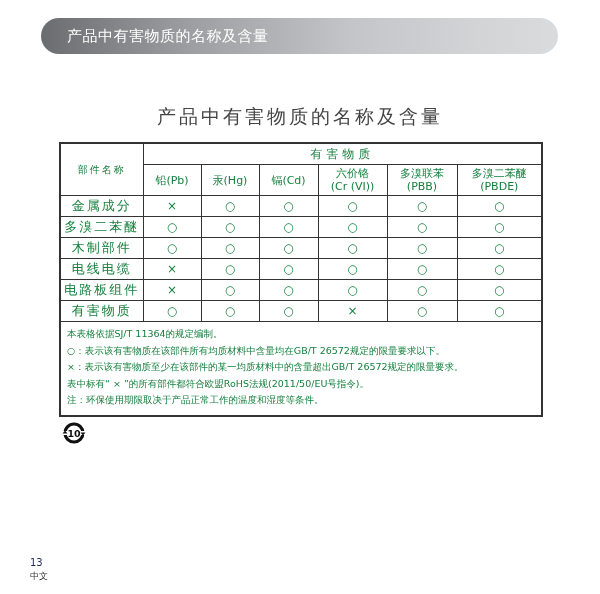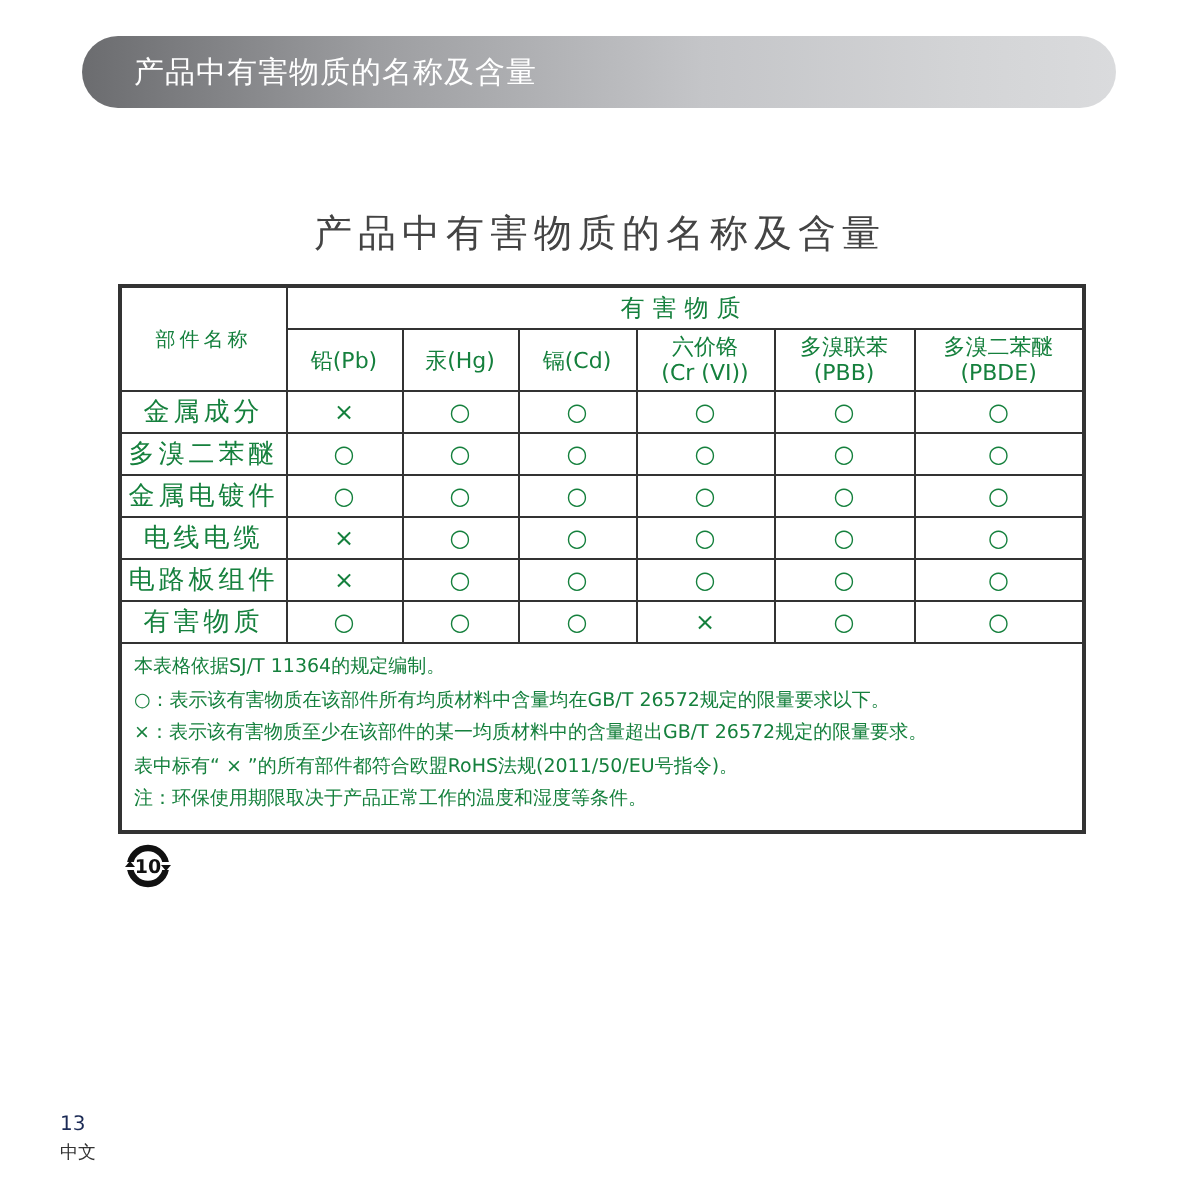--- a/index.html
+++ b/index.html
@@ -71,21 +71,21 @@
   <tr>
     <td class="part">多溴二苯醚</td>
     <td class="mark">○</td>
     <td class="mark">○</td>
     <td class="mark">○</td>
     <td class="mark">○</td>
     <td class="mark">○</td>
     <td class="mark">○</td>
   </tr>
   <tr>
-    <td class="part">金属电镀件</td>
+    <td class="part">木制部件</td>
     <td class="mark">○</td>
     <td class="mark">○</td>
     <td class="mark">○</td>
     <td class="mark">○</td>
     <td class="mark">○</td>
     <td class="mark">○</td>
   </tr>
   <tr>
     <td class="part">电线电缆</td>
     <td class="mark">×</td>

